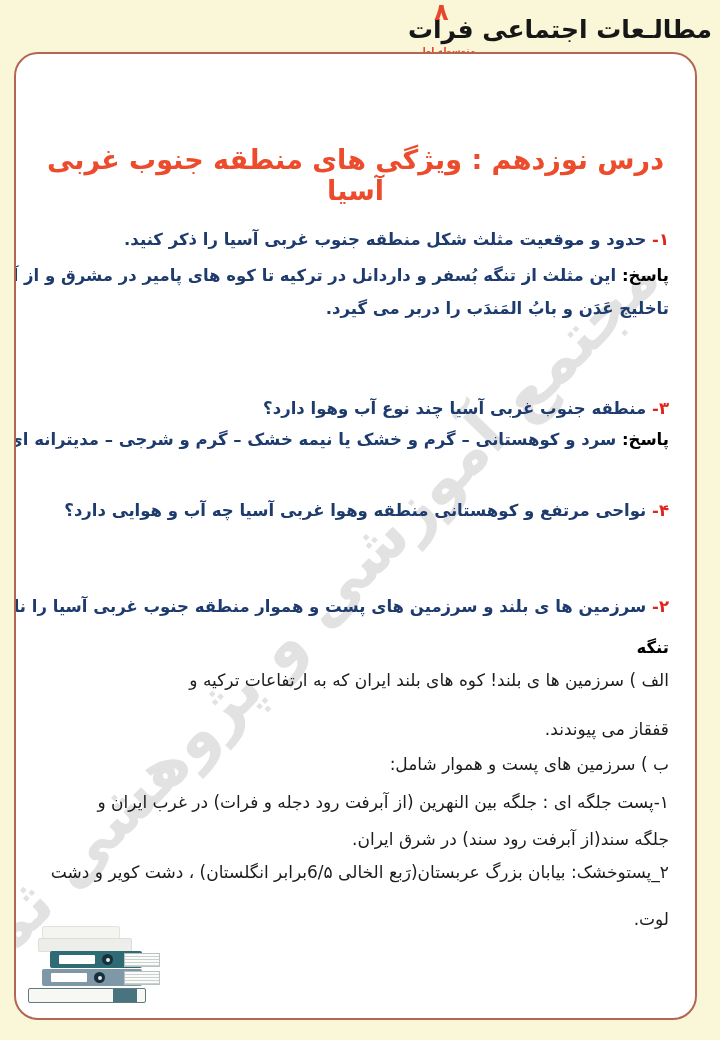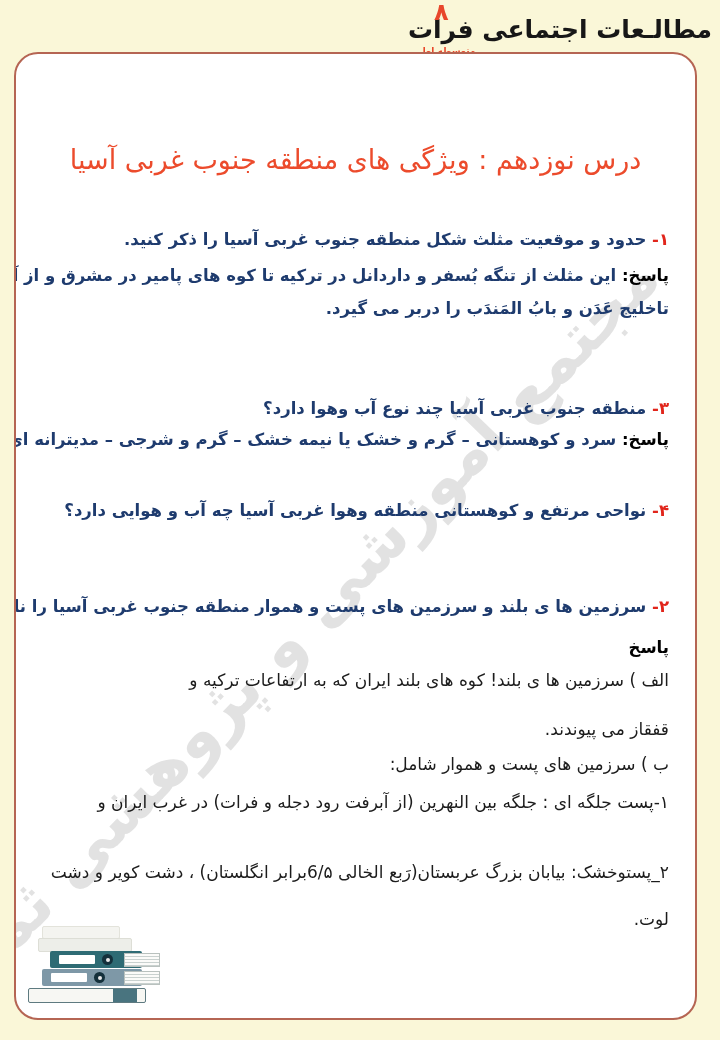--- a/index.html
+++ b/index.html
@@ -38,21 +38,21 @@
     transform:rotate(-46deg);
     color:#C6C6C6;opacity:.5;
     font-size:64px;font-weight:bold;
     text-align:center;white-space:nowrap;
     pointer-events:none;
   }
   
   .ttl{
     position:absolute;top:90px;left:30px;right:30px;
     text-align:center;
-    color:#EC4B2C;font-size:27px;font-weight:normal;
+    color:#EC4B2C;font-size:27px;font-weight:bold;
   }
   .line{
     position:absolute;right:26px;left:38px;
     direction:rtl;
     font-size:16.5px;font-weight:bold;
     color:#1E3B6E;white-space:nowrap;
   }
   .line .num{color:#E1251B;}
   .line .ans-label{color:#000000;}
   .line.black{
@@ -134,26 +134,27 @@
   </div>
 
   <div class="line t447">
     <span class="num">۴-</span><span> نواحی مرتفع و کوهستانی منطقه وهوا غربی آسیا چه آب و هوایی دارد؟</span>
   </div>
 
   <div class="line t543">
     <span class="num">۲-</span><span> سرزمین ها ی بلند و سرزمین های پست و هموار منطقه جنوب غربی آسیا را نام ببرید.</span>
   </div>
   <div class="line t584">
-    <span class="ans-label">پاسخ</span>
+    <span class="ans-label">تنگه</span>
   </div>
   <div class="line black t616">الف ) سرزمین ها ی بلند! کوه های بلند ایران که به ارتفاعات ترکیه و</div>
   <div class="line black t665">قفقاز می پیوندند.</div>
   <div class="line black t700">ب ) سرزمین های پست و هموار شامل:</div>
   <div class="line black t738">۱-پست جلگه ای : جلگه بین النهرین (از آبرفت رود دجله و فرات) در غرب ایران  و</div>
+  <div class="line black t775">جلگه سند(از آبرفت رود سند)  در شرق ایران.</div>
   <div class="line black t808">۲_پستوخشک: بیابان بزرگ عربستان(رَبع الخالی 6/۵برابر انگلستان) ، دشت کویر و دشت</div>
   <div class="line black t855">لوت.</div>
 
   <div class="books">
     <div class="bk bk-top1"></div>
     <div class="bk bk-top2"></div>
     <div class="bk binder binder1">
       <span class="label"></span>
       <span class="ring"></span>
       <span class="pages"></span>

